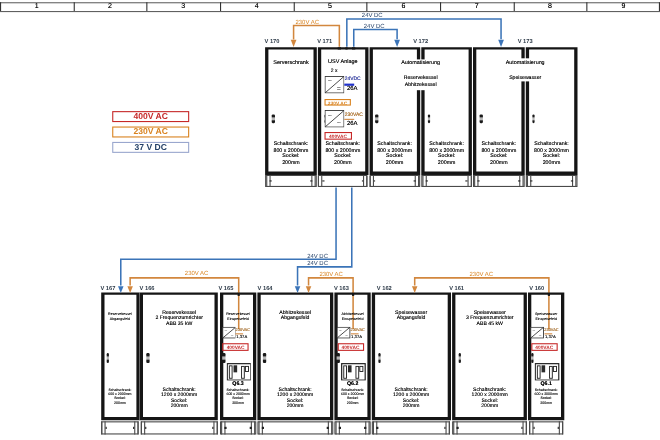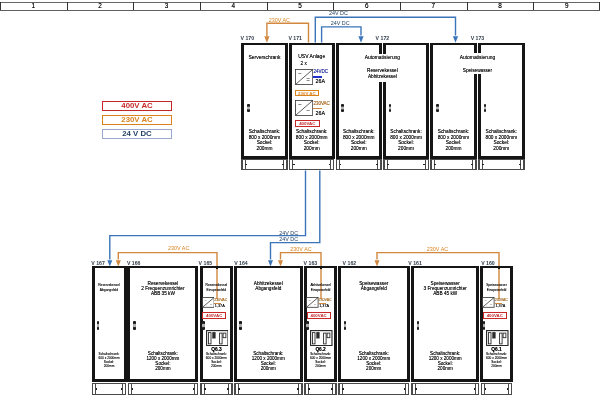--- a/index.html
+++ b/index.html
@@ -36,21 +36,21 @@
 <div class="abs" style="left:290.0px;top:1.8px;width:20px;height:7.4px;font-size:6.4px;line-height:7.4px;text-align:center;color:#000;text-shadow:0 0 0.3px rgba(0,0,0,0.6);">5</div>
 <div class="abs" style="left:356.7px;top:1.8px;width:20px;height:7.4px;font-size:6.4px;line-height:7.4px;text-align:center;color:#000;text-shadow:0 0 0.3px rgba(0,0,0,0.6);">6</div>
 <div class="abs" style="left:423.3px;top:1.8px;width:20px;height:7.4px;font-size:6.4px;line-height:7.4px;text-align:center;color:#000;text-shadow:0 0 0.3px rgba(0,0,0,0.6);">7</div>
 <div class="abs" style="left:490.0px;top:1.8px;width:20px;height:7.4px;font-size:6.4px;line-height:7.4px;text-align:center;color:#000;text-shadow:0 0 0.3px rgba(0,0,0,0.6);">8</div>
 <div class="abs" style="left:556.7px;top:1.8px;width:20px;height:7.4px;font-size:6.4px;line-height:7.4px;text-align:center;color:#000;text-shadow:0 0 0.3px rgba(0,0,0,0.6);">9</div>
 
 <div class="rbox" style="left:102px;top:101px;width:70px;height:10.4px;border-width:1.2px;font-size:7.8px;line-height:8.9px;">400V AC</div>
 
 <div class="obox" style="left:102px;top:114.9px;width:70px;height:10.4px;border-width:1.2px;font-size:7.8px;line-height:8.9px;">230V AC</div>
 
-<div class="abs" style="left:102px;top:128.5px;width:70px;height:10px;border:1.2px solid #9aa7ce;color:#223f66;font-weight:bold;text-align:center;font-size:7.8px;line-height:8.5px;">24 V DC</div>
+<div class="abs" style="left:102px;top:128.5px;width:70px;height:10px;border:1.2px solid #9aa7ce;color:#223f66;font-weight:bold;text-align:center;font-size:7.8px;line-height:8.5px;">37 V DC</div>
 
 <div class="cab" style="left:241.0px;top:42.5px;width:47.0px;height:116.5px;"></div>
 <div class="sock" style="left:241.2px;top:159px;width:46.6px;height:11.2px;">
       <div class="foot fl" style="left:-0.5px;"></div>
       <div class="foot fr" style="right:-0.5px;"></div>
     </div>
 <div class="hdl" style="left:246.8px;top:103.8px;"></div>
 
 <div class="cab" style="left:288.7px;top:42.5px;width:46.0px;height:116.5px;"></div>
 <div class="sock" style="left:288.9px;top:159px;width:45.6px;height:11.2px;">

